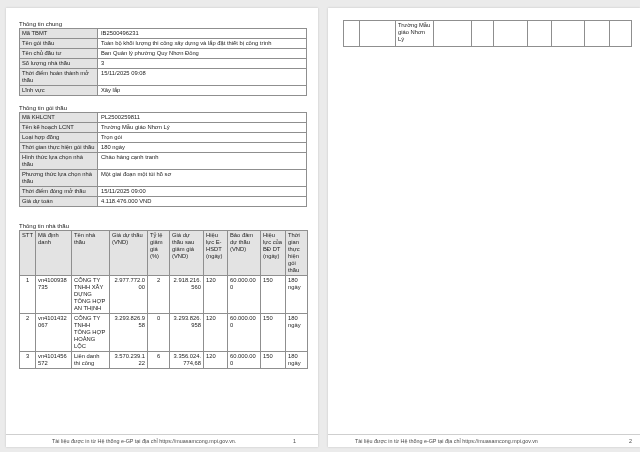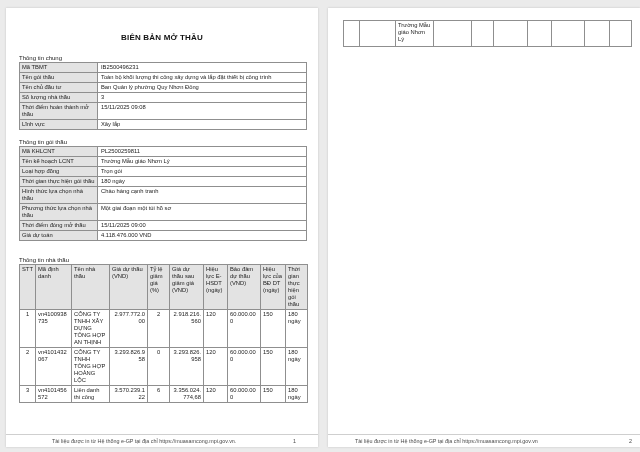--- a/index.html
+++ b/index.html
@@ -81,21 +81,20 @@
     color: #4a4a4a;
   }
   .page-1 .page-footer { padding: 0 22px 0 46px; }
   .page-2 .page-footer { padding: 0 8px 0 27px; }
 </style>
 </head>
 <body>
 
 <div class="page page-1">
 
-  <div class="doc-title">BIÊN BẢN MỞ THẦU</div>
 
   <div class="sec-heading first">Thông tin chung</div>
   <table class="kv">
     <colgroup>
         <col style="width:78px">
         <col>
       </colgroup>
     <tbody>
         <tr>
       <td class="lbl">Mã TBMT</td>

